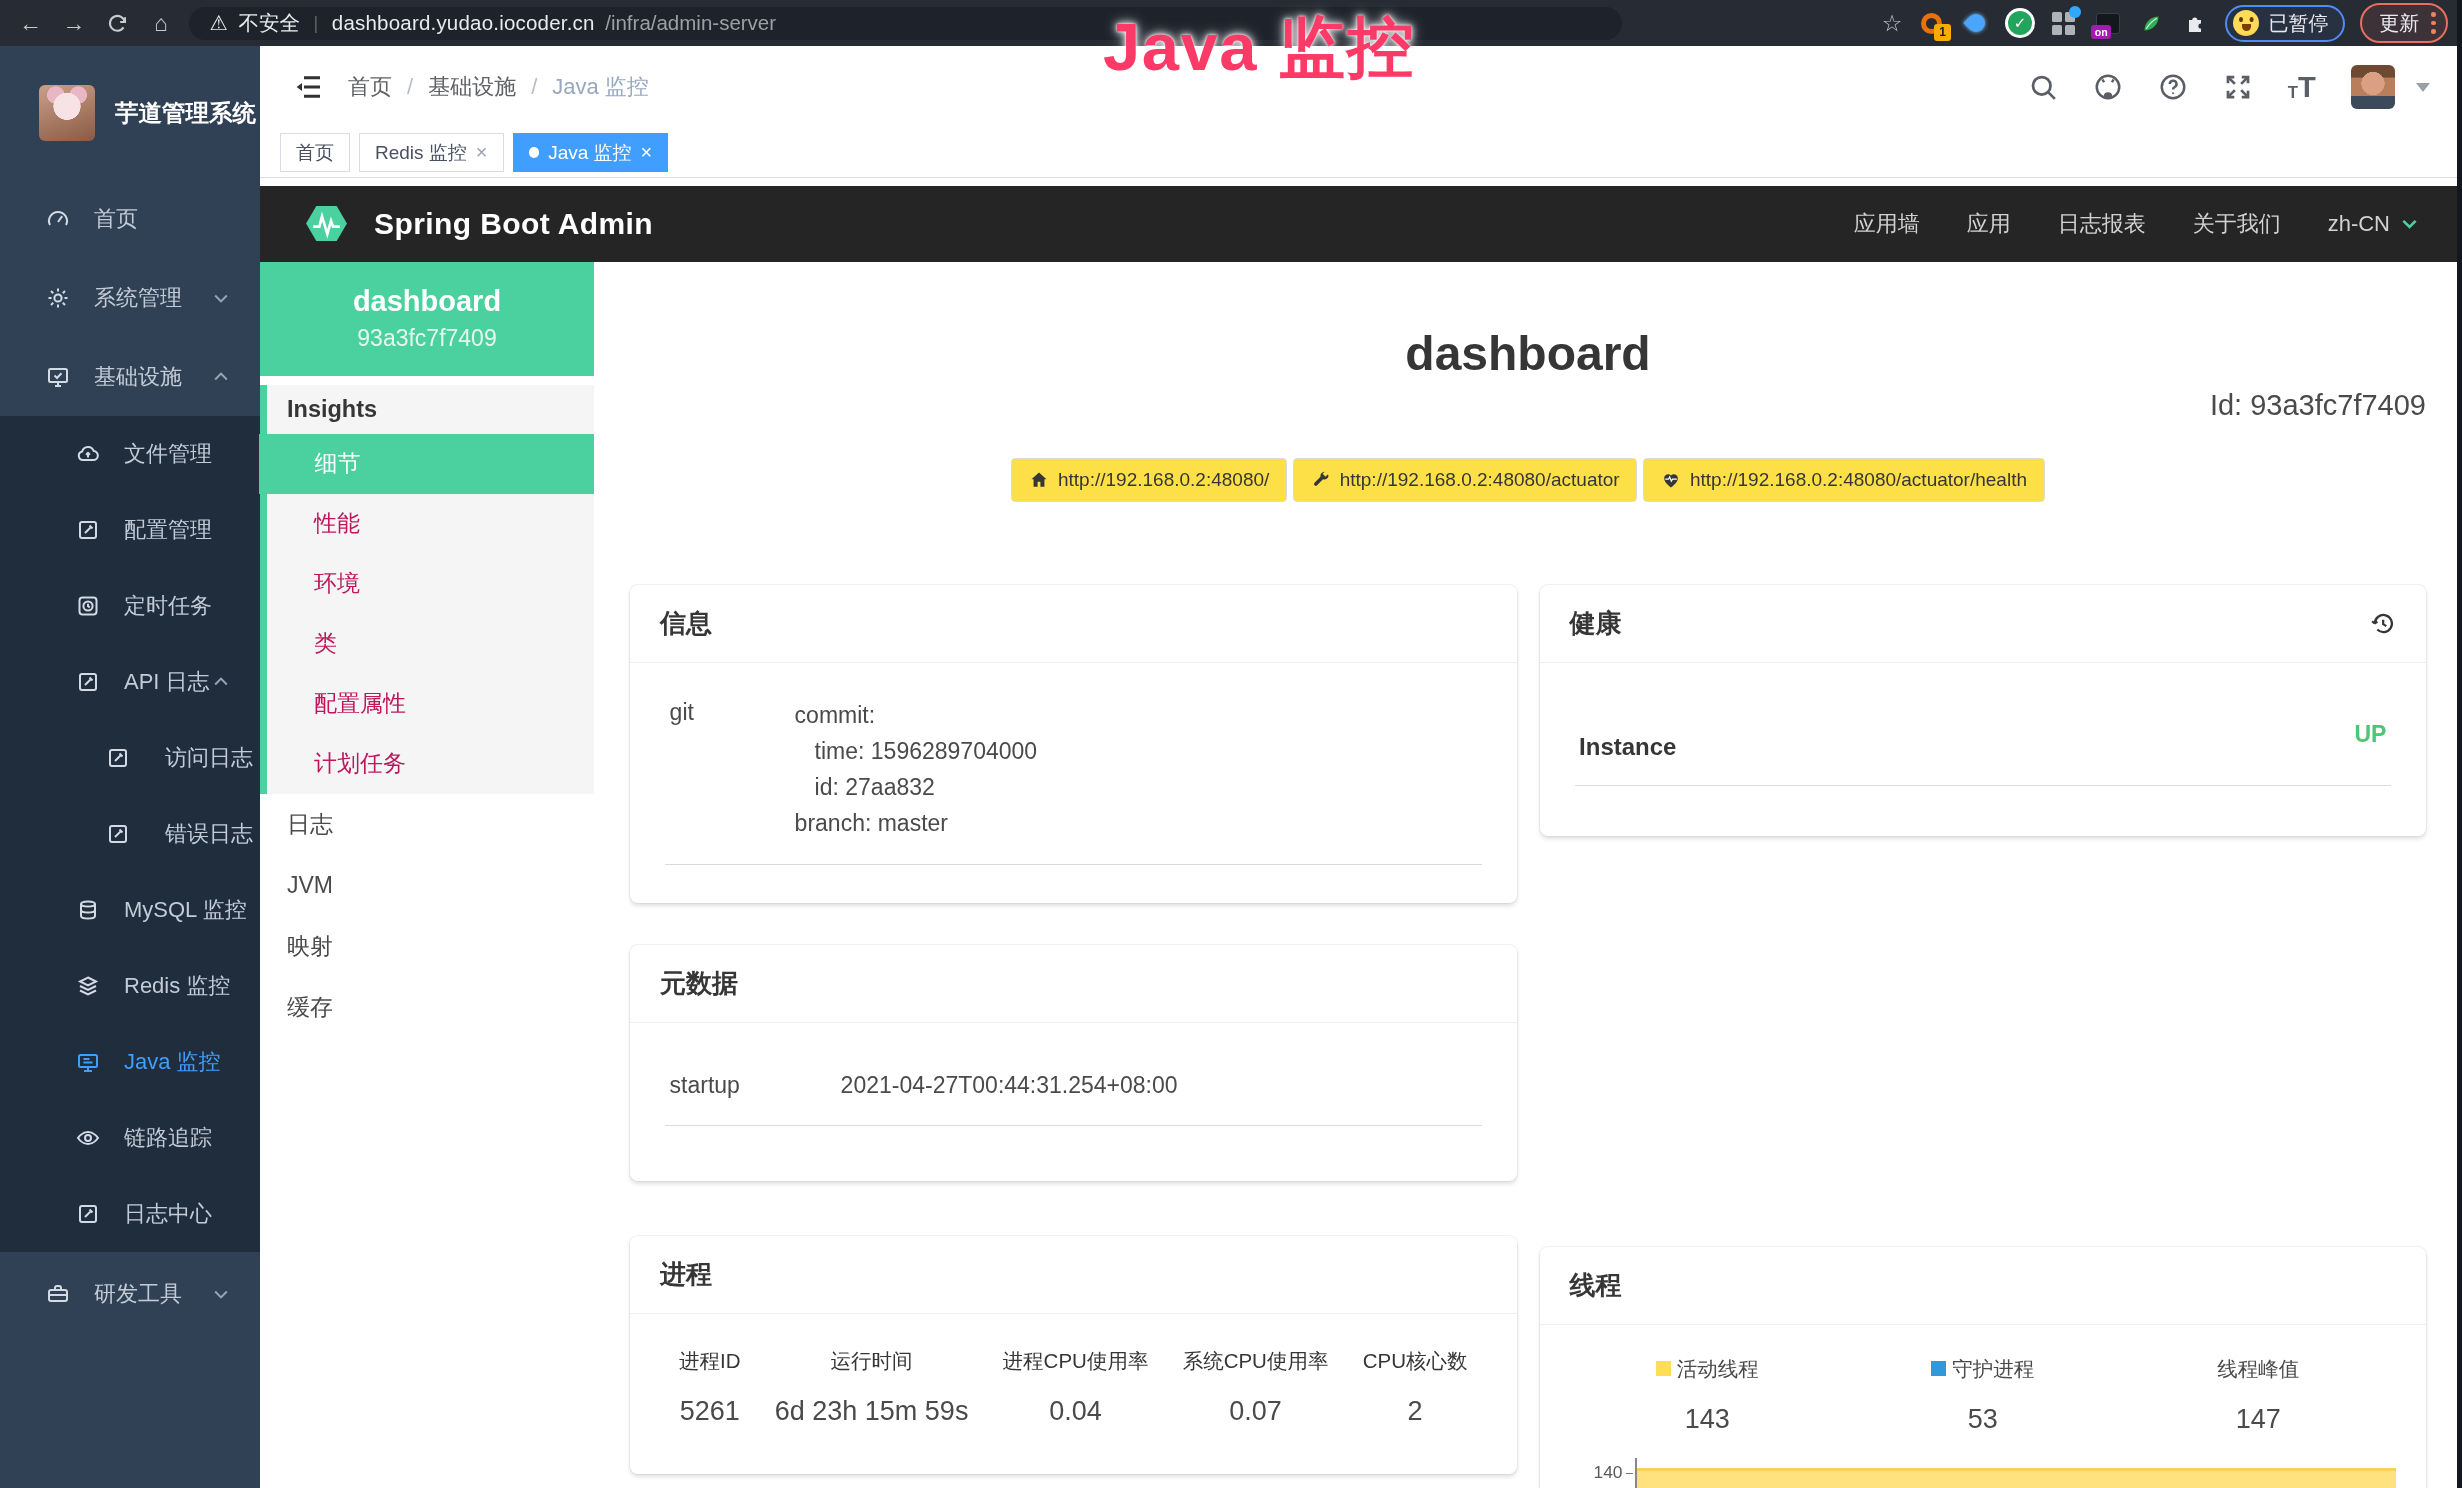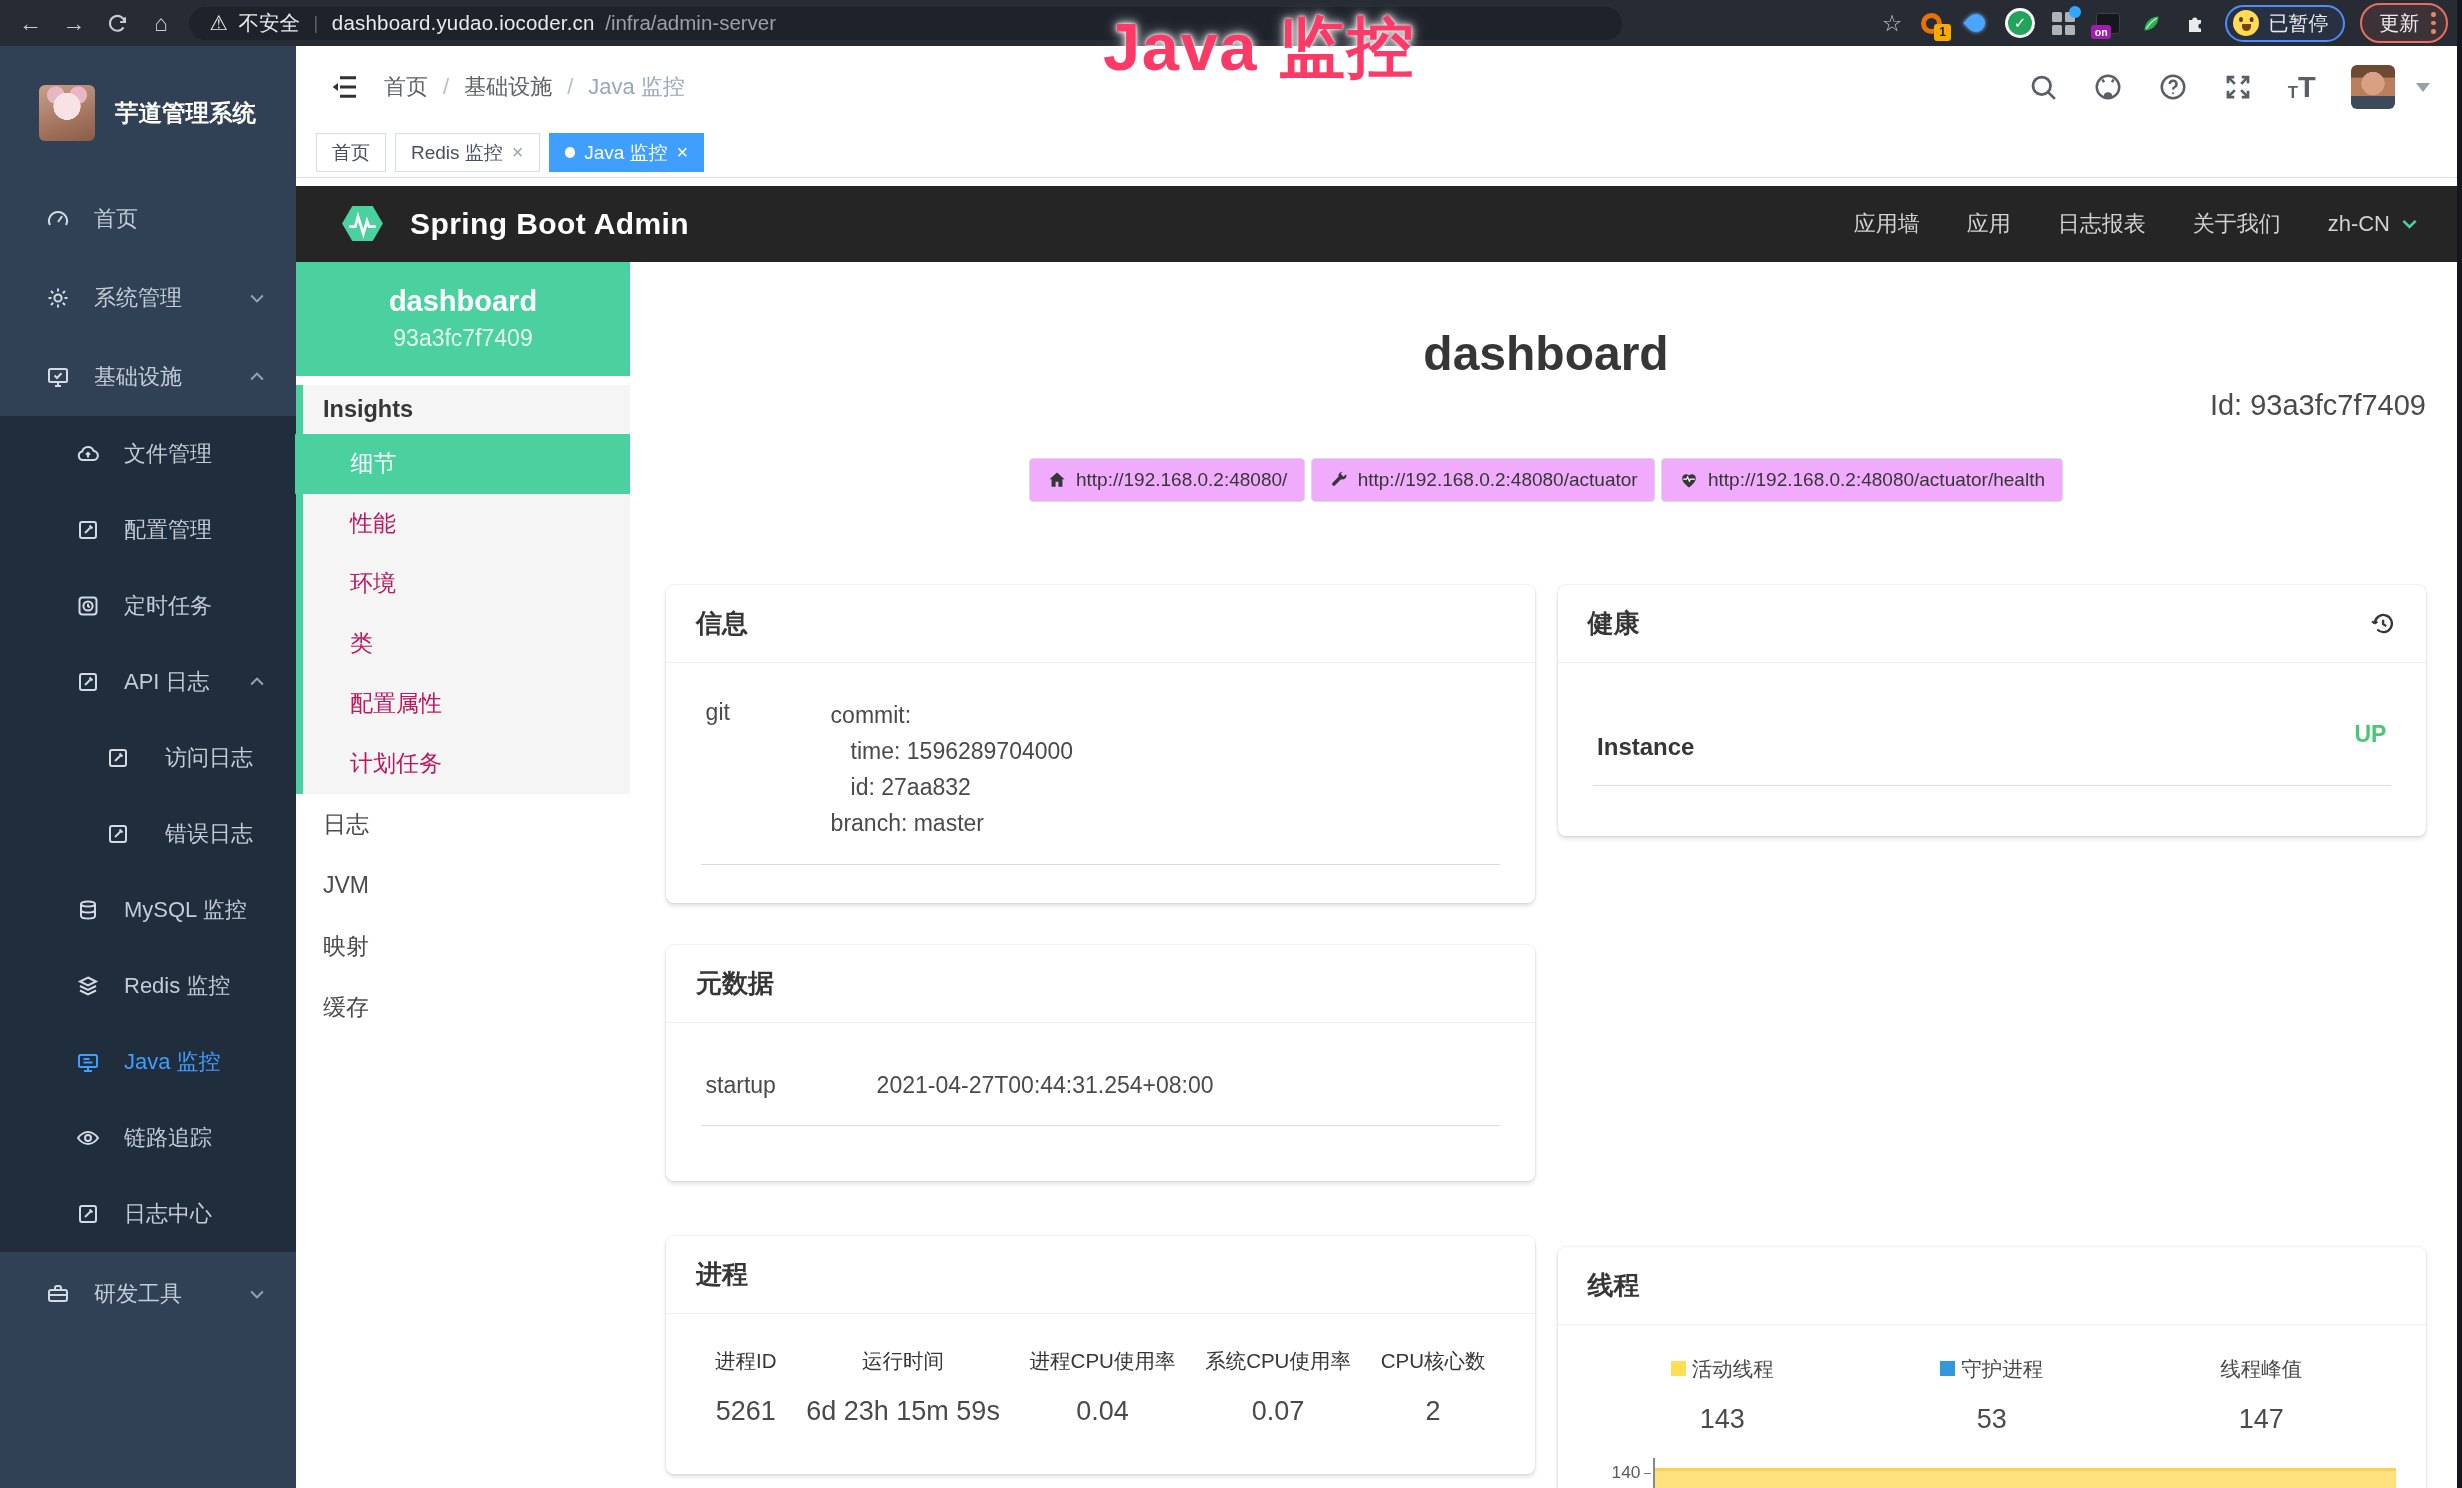--- a/index.html
+++ b/index.html
@@ -66,21 +66,21 @@
     position:absolute; left:1103px; top:1.5px; z-index:50;
     font-size:67px; font-weight:600; color:#fb3a67; white-space:nowrap;
     text-shadow:0 0 2.3px #fff,0 0 7.6px rgba(255,255,255,.95),0 0 13.7px rgba(255,255,255,.8);
     letter-spacing:1.5px;
   }
 
   
   .app { display:flex; height:1443px; }
 
   
-  .main-sidebar { width:296px; background:#304156; color:#c3cbd6; flex:none; display:flex; flex-direction:column; }
+  .main-sidebar { width:260px; background:#304156; color:#c3cbd6; flex:none; display:flex; flex-direction:column; }
   .brand { height:133px; display:flex; align-items:center; padding-left:39px; gap:20px; }
   .brand-logo {
     width:56px; height:56px; border-radius:6px; flex:none;
     background:
       radial-gradient(circle at 50% 38%, #f7e3e6 0 30%, transparent 31%),
       radial-gradient(circle at 30% 18%, #e9b6c4 0 14%, transparent 15%),
       radial-gradient(circle at 70% 18%, #e9b6c4 0 14%, transparent 15%),
       linear-gradient(160deg,#caa08a,#8a5a44);
   }
   .brand-title { color:#fff; font-size:23.5px; font-weight:bold; }
@@ -155,21 +155,21 @@
   .ins-item { height:60px; display:flex; align-items:center; padding-left:47px; font-size:23px; color:#be185d; cursor:pointer; }
   .ins-item.active { background:#4bd1a0; color:#fff; margin-left:-7.6px; padding-left:55px; }
   .root-item { height:61px; display:flex; align-items:center; padding-left:27px; font-size:23px; color:#4a4a4a; cursor:pointer; }
 
   .sba-main { flex:1; padding:0 36px; min-width:0; }
   .inst-title { margin-top:65px; text-align:center; font-size:48px; font-weight:bold; color:#363636; line-height:53px; }
   .inst-id { margin-top:9px; text-align:right; font-size:29px; color:#4a4a4a; }
   .links { margin-top:36px; display:flex; justify-content:center; gap:6px; }
   .link-btn {
     height:44px; display:flex; align-items:center; gap:9px; padding:0 16.7px;
-    border:1.5px solid #dbdbdb; border-radius:4.6px; background:#f0abfc; font-size:19px; color:#363636; cursor:pointer;
+    border:1.5px solid #dbdbdb; border-radius:4.6px; background:#fde047; font-size:19px; color:#363636; cursor:pointer;
     white-space:nowrap;
   }
   .link-btn .lico { width:20px; height:20px; color:#363636; flex:none; }
 
   .cols { display:flex; gap:23px; margin-top:83px; align-items:flex-start; }
   .col { flex:1; min-width:0; display:flex; flex-direction:column; }
 
   .panel {
     background:#fff; border-radius:7.6px;
     box-shadow:0 2.3px 4.6px rgba(10,10,10,.12), 0 0 0 0.8px rgba(10,10,10,.06);

